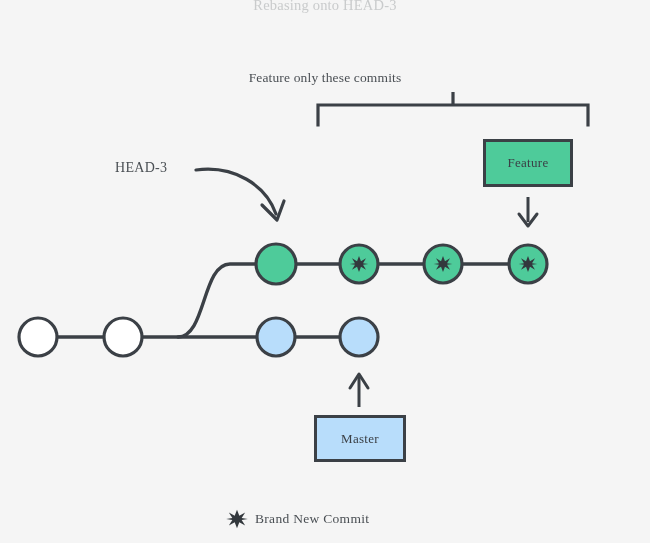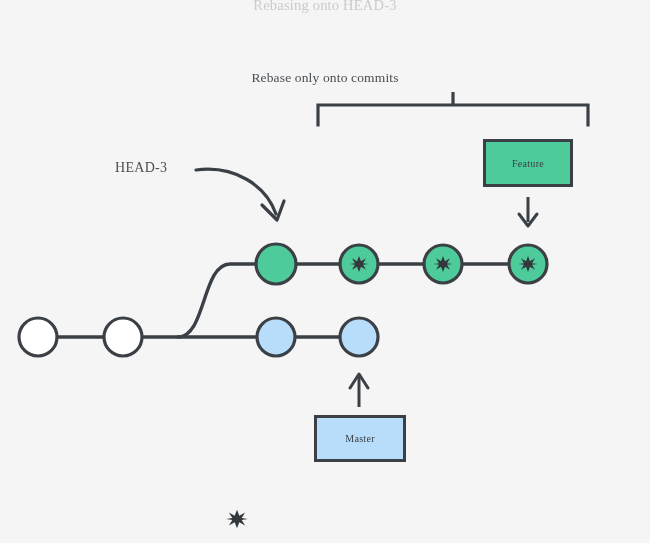--- a/index.html
+++ b/index.html
@@ -60,21 +60,21 @@
     color: #4a4f54;
     letter-spacing: 0.3px;
   }
   .tagbox {
     position: absolute;
     border: 3px solid #3b4046;
     box-sizing: border-box;
     display: flex;
     align-items: center;
     justify-content: center;
-    font-size: 10px;
+    font-size: 13px;
     color: #3b4046;
     letter-spacing: 0.3px;
   }
   #feature-box {
     left: 483px;
     top: 139px;
     width: 90px;
     height: 48px;
     background: #4ecb9a;
   }
@@ -86,24 +86,25 @@
     background: #b8ddfb;
   }
 </style>
 </head>
 <body>
 
 <div id="stage">
 
   <div class="txt" id="page-title">Rebasing onto HEAD-3</div>
 
-  <div class="txt" id="bracket-label">Rebase only onto commits</div>
+  <div class="txt" id="bracket-label">Feature only these commits</div>
 
   <div class="txt" id="head-label">HEAD-3</div>
 
+  <div class="txt" id="legend-label">Brand New Commit</div>
 
   <div class="tagbox" id="feature-box">
     <span>Feature</span>
   </div>
 
   <div class="tagbox" id="master-box">
     <span>Master</span>
   </div>
 
   <svg class="layer" viewBox="0 0 650 543">

